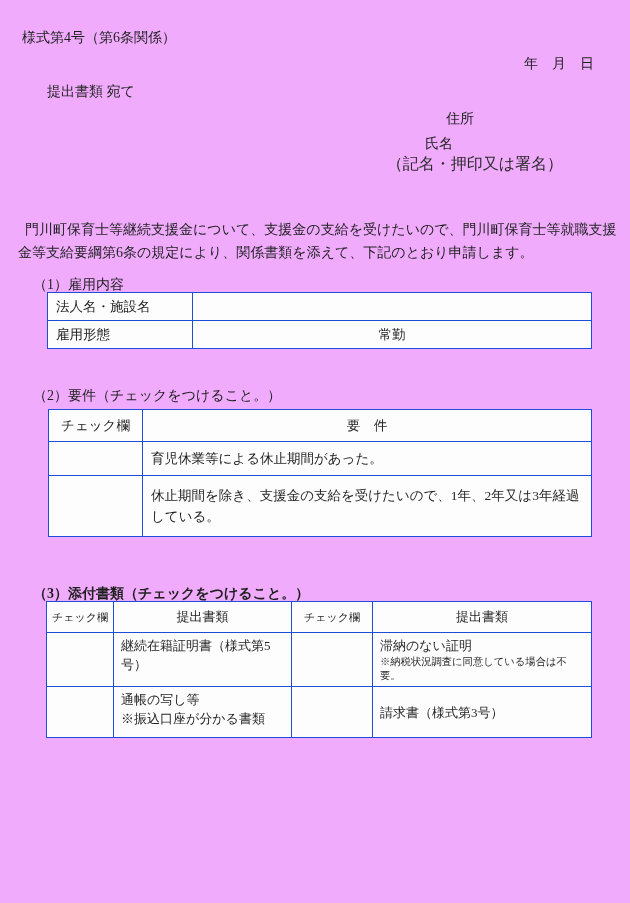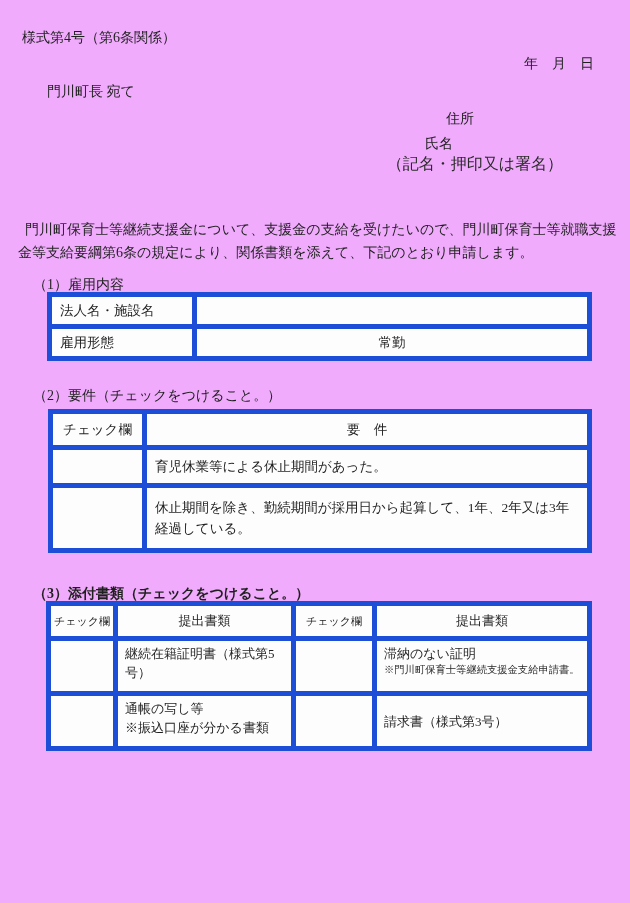--- a/index.html
+++ b/index.html
@@ -25,21 +25,21 @@
   .paragraph{left:18px;right:14px;top:218px;}
   .para-line{line-height:23px;}
   .para-line.indent{text-indent:7px;}
   .sec-heading{left:33px;line-height:18px;}
   .s1{top:276px;}
   .s2{top:387px;}
   .s3{top:585px;font-weight:bold;}
 
   table{border-collapse:collapse;table-layout:fixed;position:absolute;background:#fdfdfd;}
   table{border:1.5px solid #474747;}
-  td{border:5px solid #1d4ed8;overflow:hidden;margin-top:39px;}
+  td{border:1px solid #1d4ed8;overflow:hidden;margin-top:39px;}
 
   .t1{left:47px;top:292px;width:545px;font-size:13.5px;}
   .t1 td{height:25px;vertical-align:middle;}
   .t2{left:48px;top:409px;width:544px;font-size:13.5px;}
   .t3{left:46px;top:601px;width:546px;font-size:13px;}
 
   .lbl{text-align:left;padding:0 6px 0 8px;}
   .center{text-align:center;}
   .t2 .hdr td{height:29px;text-align:center;vertical-align:middle;}
   .t2 .r td{height:29px;vertical-align:middle;}
@@ -54,21 +54,21 @@
   .pre{white-space:pre-line;}
   .small-note{font-size:10.3px;line-height:14px;color:#2a2a2a;}
 </style>
 </head>
 <body>
 
 <div class="page">
 
   <div class="abs form-number">様式第4号（第6条関係）</div>
   <div class="abs date-line">年　月　日</div>
-  <div class="abs addressee">門川町長 宛て</div>
+  <div class="abs addressee">提出書類 宛て</div>
   <div class="abs address-label">住所</div>
   <div class="abs name-label">氏名</div>
   <div class="abs seal-note">（記名・押印又は署名）</div>
 
   <div class="abs paragraph">
     <div class="para-line indent">門川町保育士等継続支援金について、支援金の支給を受けたいので、門川町保育士等就職支援</div>
     <div class="para-line">金等支給要綱第6条の規定により、関係書類を添えて、下記のとおり申請します。</div>
   </div>
 
   <div class="abs sec-heading s1">（1）雇用内容</div>
@@ -99,21 +99,21 @@
       <tr class="hdr">
         <td>チェック欄</td>
         <td>要　件</td>
       </tr>
       <tr class="r">
         <td class="chk"></td>
         <td class="req">育児休業等による休止期間があった。</td>
       </tr>
       <tr class="r-tall">
         <td class="chk"></td>
-        <td class="req">休止期間を除き、勤続期間が採用日から起算して、1年、2年又は3年経過している。</td>
+        <td class="req">休止期間を除き、支援金の支給を受けたいので、1年、2年又は3年経過している。</td>
       </tr>
     </tbody>
   </table>
 
   <div class="abs sec-heading s3">（3）添付書類（チェックをつけること。）</div>
   <table class="t3">
     <colgroup>
       <col style="width:67px">
         <col style="width:178px">
         <col style="width:81px">
@@ -125,21 +125,21 @@
         <td>提出書類</td>
         <td class="chk-h">チェック欄</td>
         <td>提出書類</td>
       </tr>
       <tr class="r">
         <td class="chk"></td>
         <td class="doc">継続在籍証明書（様式第5号）</td>
         <td class="chk"></td>
         <td class="doc">
           <div>滞納のない証明</div>
-          <div class="small-note">※門川町保育士等継続支援金支給申請書。</div>
+          <div class="small-note">※納税状況調査に同意している場合は不要。</div>
         </td>
       </tr>
       <tr class="r">
         <td class="chk"></td>
         <td class="doc pre">通帳の写し等
 ※振込口座が分かる書類</td>
         <td class="chk"></td>
         <td class="doc vmid">請求書（様式第3号）</td>
       </tr>
     </tbody>

